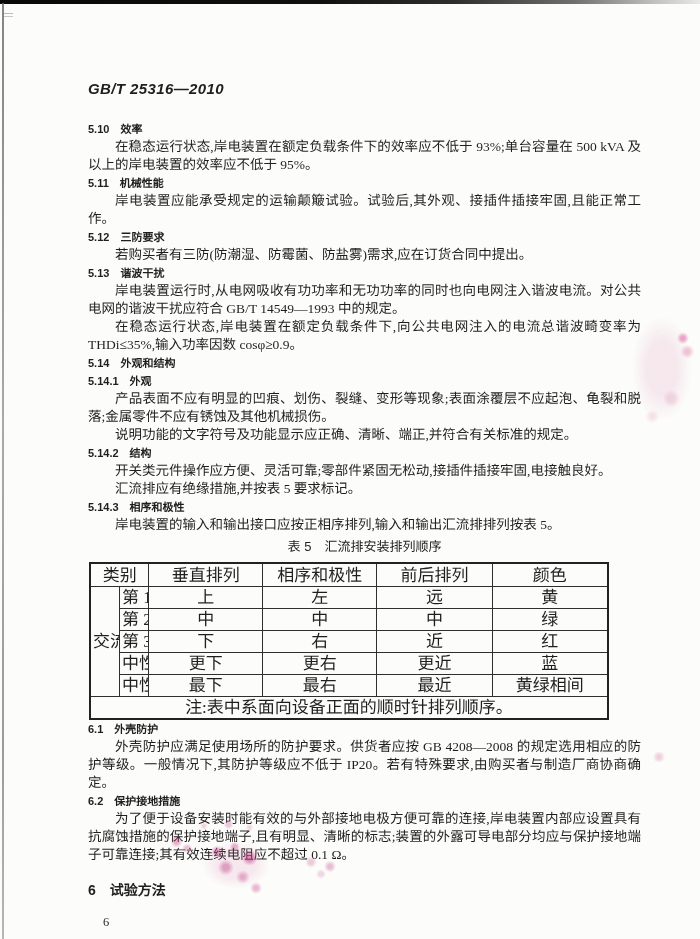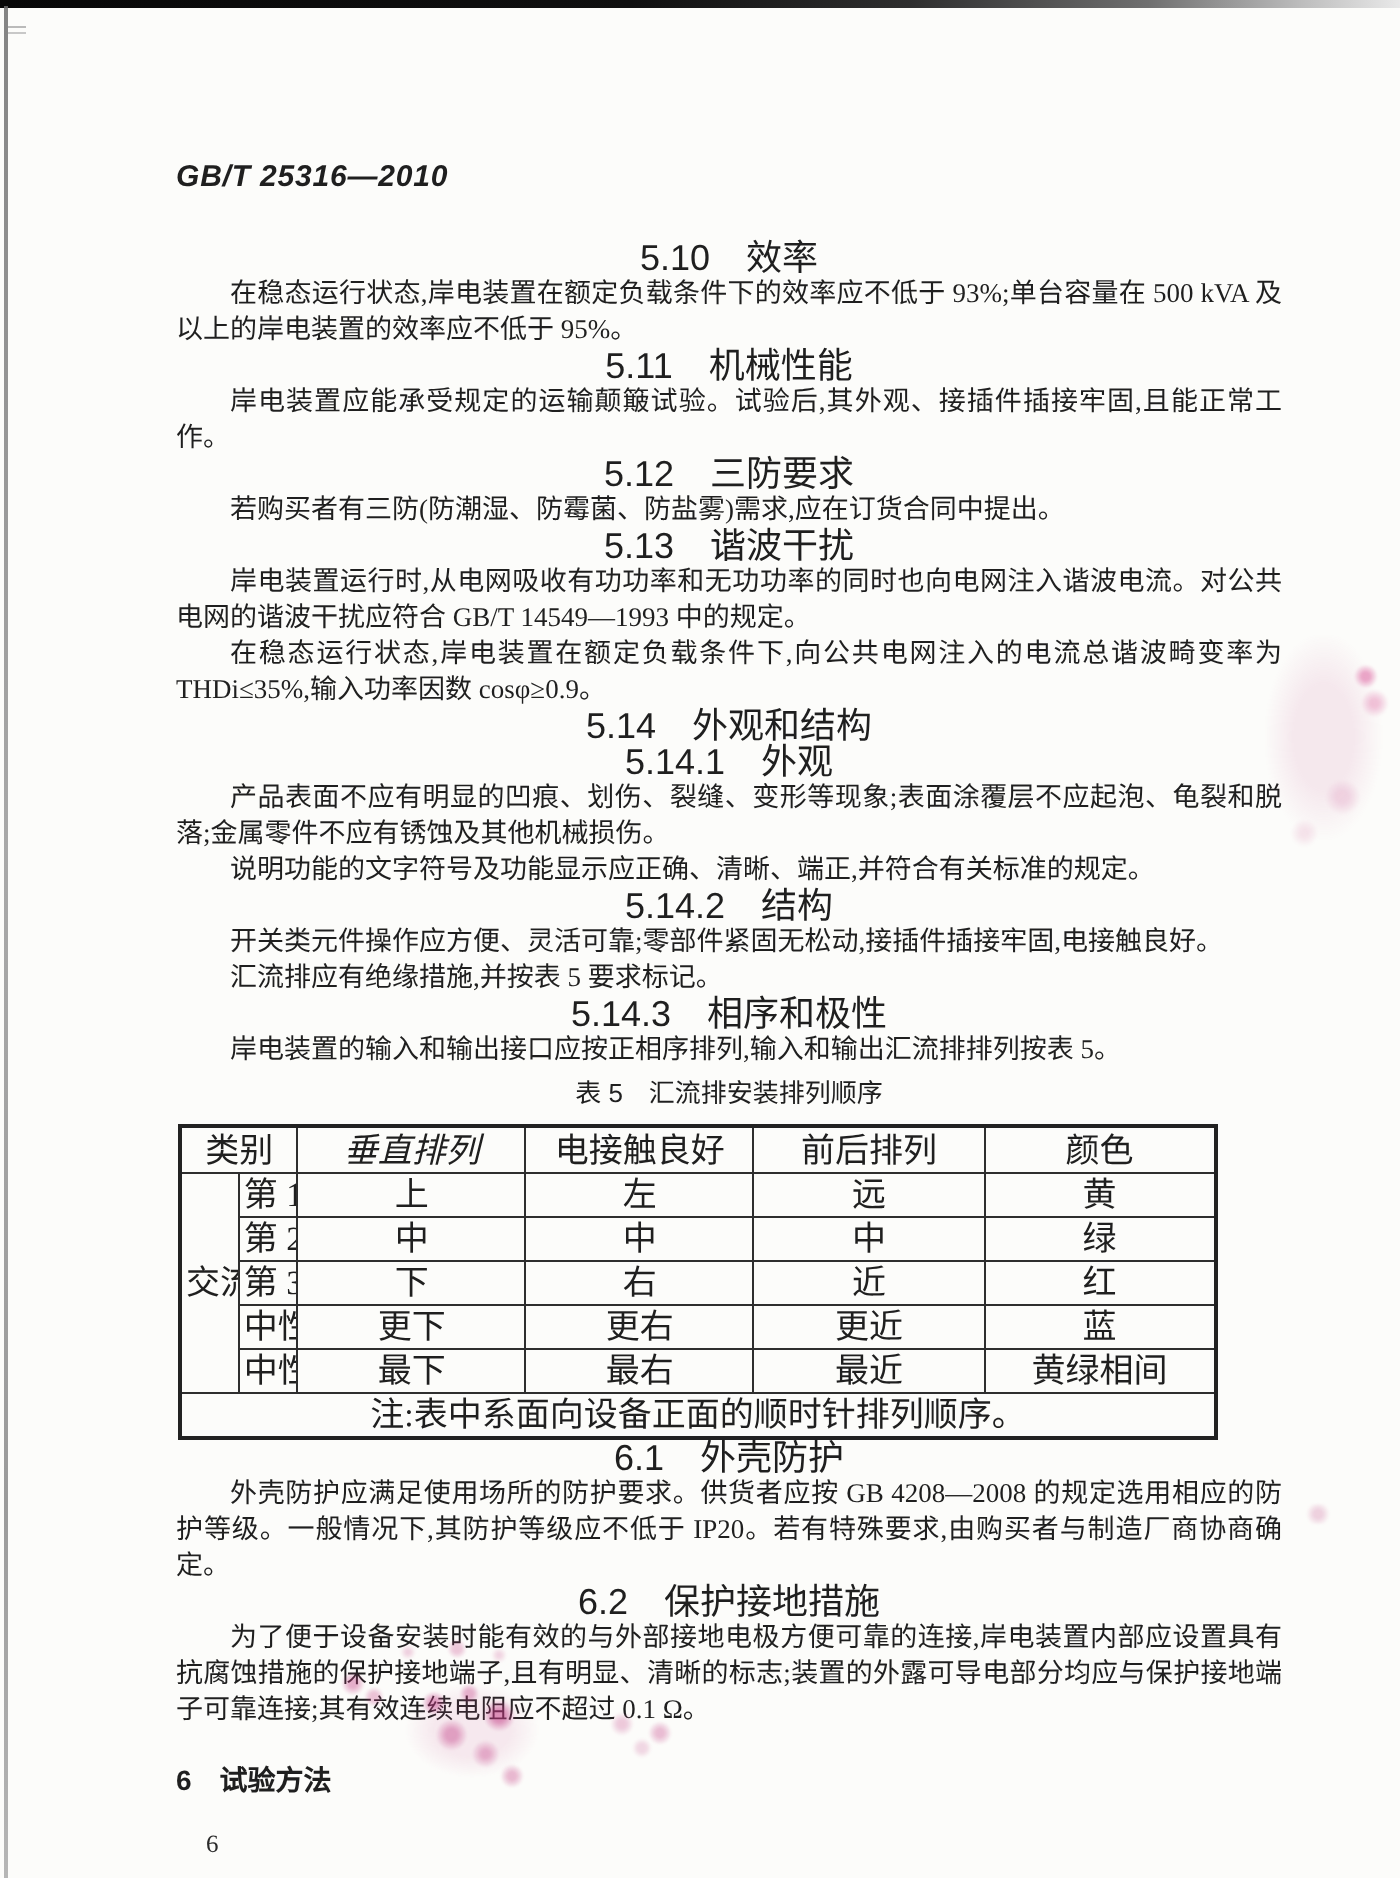--- a/index.html
+++ b/index.html
@@ -32,22 +32,22 @@
     text-align:justify;
   }
   .std-code{
     font-family:"Liberation Sans","DejaVu Sans",sans-serif;
     font-weight:700;font-size:15px;letter-spacing:.4px;
     margin-bottom:22px;
     font-style:italic;
   }
   .h-clause{
     font-family:"Liberation Sans","DejaVu Sans",sans-serif;
-    font-weight:400;font-size:18px;line-height:18px;
-    margin:0;text-align:center;
+    font-weight:700;font-size:11px;line-height:18px;
+    margin:0;text-align:left;
   }
   .h-chapter{
     font-family:"Liberation Sans","DejaVu Sans",sans-serif;
     font-weight:700;font-size:14px;line-height:18px;
     margin:13px 0 9px 0;text-align:left;
   }
   .h-chapter7{margin-top:17px;}
   p.body{margin:0;text-indent:2em;}
   
   .tbl-caption{
@@ -63,21 +63,21 @@
   }
   table.t5 td,table.t5 th{
     border:1px solid #2e2e2e;
     text-align:center;vertical-align:middle;
     font-weight:normal;padding:0 2px;height:21px;
     overflow:hidden;white-space:nowrap;
   }
   table.t5 tr.hdr th{height:22px;}
   .col-ac{width:43px;}
   .col-name{width:109px;}
-  .col-v{width:89px;font-style:italic;}
+  .col-v{width:89px;}
   .col-h{width:89px;}
   .col-fb{width:90px;}
   .col-c{width:90px;}
   td.note-cell{text-align:left;padding-left:26px;height:22px;}
   .page-number{
     position:absolute;left:103px;top:915px;
     font-size:12.5px;color:#2a2a2a;
   }
   
   .artifact{position:absolute;pointer-events:none;filter:blur(.6px);}
@@ -168,21 +168,21 @@
     <h3 class="h-clause">5.14.3　相序和极性</h3>
     <p class="body">岸电装置的输入和输出接口应按正相序排列,输入和输出汇流排排列按表 5。</p>
 
     <div class="tbl-caption">表 5　汇流排安装排列顺序</div>
 
     <table class="t5">
       <tbody>
         <tr class="hdr">
           <th class="col-ac" colspan="2">类别</th>
           <th class="col-v">垂直排列</th>
-          <th class="col-h">电接触良好</th>
+          <th class="col-h">相序和极性</th>
           <th class="col-fb">前后排列</th>
           <th class="col-c">颜色</th>
         </tr>
         <tr>
           <td class="col-ac" rowspan="5">交流</td>
           <td class="col-name">第 1 相　L₁</td>
           <td>上</td>
           <td>左</td>
           <td>远</td>
           <td>黄</td>

